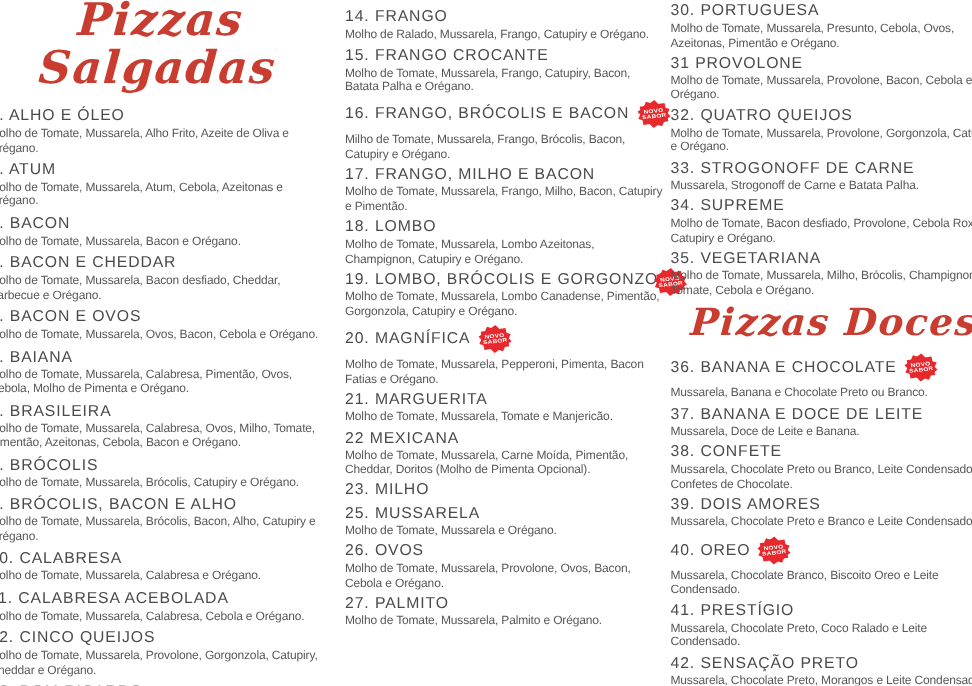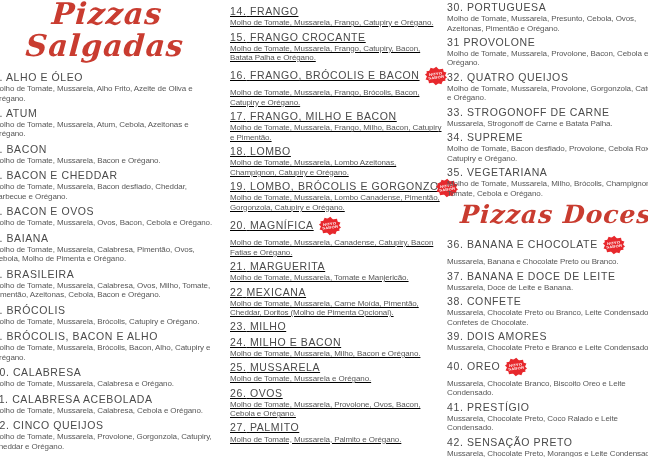--- a/index.html
+++ b/index.html
@@ -3,21 +3,21 @@
 <meta charset="utf-8">
 <style>
   html,body{margin:0;padding:0;}
   body{
     width:648px;height:457px;overflow:hidden;position:relative;
     background:#ffffff;
     font-family:"Liberation Sans",sans-serif;
   }
   .column{position:absolute;top:0;}
   .col0{left:-7px;top:-4px;width:226px;}
-  .col1{left:230px;top:5px;width:213px;text-decoration:underline;}
+  .col1{left:230px;top:5px;width:213px;}
   .col2{left:447px;top:1px;width:218px;}
 
   .script-header{
     font-family:"DejaVu Serif",serif;
     font-style:italic;font-weight:bold;
     color:#c93c30;text-align:center;
     line-height:1.05;
     transform:skewX(-4deg);
   }
   .col0 .script-header{font-size:30px;margin:2px 0 10px 0;letter-spacing:1px;}
@@ -109,32 +109,32 @@
       <div class="title"><span>12.</span> <span>CINCO QUEIJOS</span></div>
       <div class="desc">Molho de Tomate, Mussarela, Provolone, Gorgonzola, Catupiry, Cheddar e Orégano.</div>
     </div>
     <div class="item">
       <div class="title"><span>13.</span> <span>DOM RICARDO</span></div>
     </div>
   </div>
 <div class="column col1">
     <div class="item">
       <div class="title"><span>14.</span> <span>FRANGO</span></div>
-      <div class="desc">Molho de Tomate, Mussarela, Frango, Catupiry e Orégano.</div>
+      <div class="desc">Molho de Ralado, Mussarela, Frango, Catupiry e Orégano.</div>
     </div>
     <div class="item">
       <div class="title"><span>15.</span> <span>FRANGO CROCANTE</span></div>
       <div class="desc">Molho de Tomate, Mussarela, Frango, Catupiry, Bacon, Batata Palha e Orégano.</div>
     </div>
     <div class="item">
       <div class="title"><span>16.</span> <span>FRANGO, BRÓCOLIS E BACON</span><span class="badge"><i></i><i></i><i></i><span class="badge-text">
             <span>NOVO</span>
             <span>SABOR</span>
           </span></span></div>
-      <div class="desc">Molho de Tomate, Mussarela, Frango, Brócolis, Bacon, Catupiry e Orégano.</div>
+      <div class="desc">Milho de Tomate, Mussarela, Frango, Brócolis, Bacon, Catupiry e Orégano.</div>
     </div>
     <div class="item">
       <div class="title"><span>17.</span> <span>FRANGO, MILHO E BACON</span></div>
       <div class="desc">Molho de Tomate, Mussarela, Frango, Milho, Bacon, Catupiry e Pimentão.</div>
     </div>
     <div class="item">
       <div class="title"><span>18.</span> <span>LOMBO</span></div>
       <div class="desc">Molho de Tomate, Mussarela, Lombo Azeitonas, Champignon, Catupiry e Orégano.</div>
     </div>
     <div class="item">
@@ -147,38 +147,34 @@
             <span>SABOR</span>
           </span>
         </span></div>
       <div class="desc">Molho de Tomate, Mussarela, Lombo Canadense, Pimentão, Gorgonzola, Catupiry e Orégano.</div>
     </div>
     <div class="item">
       <div class="title"><span>20.</span> <span>MAGNÍFICA</span><span class="badge"><i></i><i></i><i></i><span class="badge-text">
             <span>NOVO</span>
             <span>SABOR</span>
           </span></span></div>
-      <div class="desc">Molho de Tomate, Mussarela, Canadense, Catupiry, Bacon Fatias e Orégano.</div>
+      <div class="desc">Molho de Tomate, Mussarela, Pepperoni, Pimenta, Bacon Fatias e Orégano.</div>
     </div>
     <div class="item">
       <div class="title"><span>21.</span> <span>MARGUERITA</span></div>
       <div class="desc">Molho de Tomate, Mussarela, Tomate e Manjericão.</div>
     </div>
     <div class="item">
       <div class="title"><span>22</span> <span>MEXICANA</span></div>
       <div class="desc">Molho de Tomate, Mussarela, Carne Moída, Pimentão, Cheddar, Doritos (Molho de Pimenta Opcional).</div>
     </div>
     <div class="item">
       <div class="title"><span>23.</span> <span>MILHO</span></div>
     </div>
     <div class="item">
-      <div class="title"><span>24.</span> <span>MILHO E BACON</span></div>
-      <div class="desc">Molho de Tomate, Mussarela, Milho, Bacon e Orégano.</div>
-    </div>
-    <div class="item">
       <div class="title"><span>25.</span> <span>MUSSARELA</span></div>
       <div class="desc">Molho de Tomate, Mussarela e Orégano.</div>
     </div>
     <div class="item">
       <div class="title"><span>26.</span> <span>OVOS</span></div>
       <div class="desc">Molho de Tomate, Mussarela, Provolone, Ovos, Bacon, Cebola e Orégano.</div>
     </div>
     <div class="item">
       <div class="title"><span>27.</span> <span>PALMITO</span></div>
       <div class="desc">Molho de Tomate, Mussarela, Palmito e Orégano.</div>

